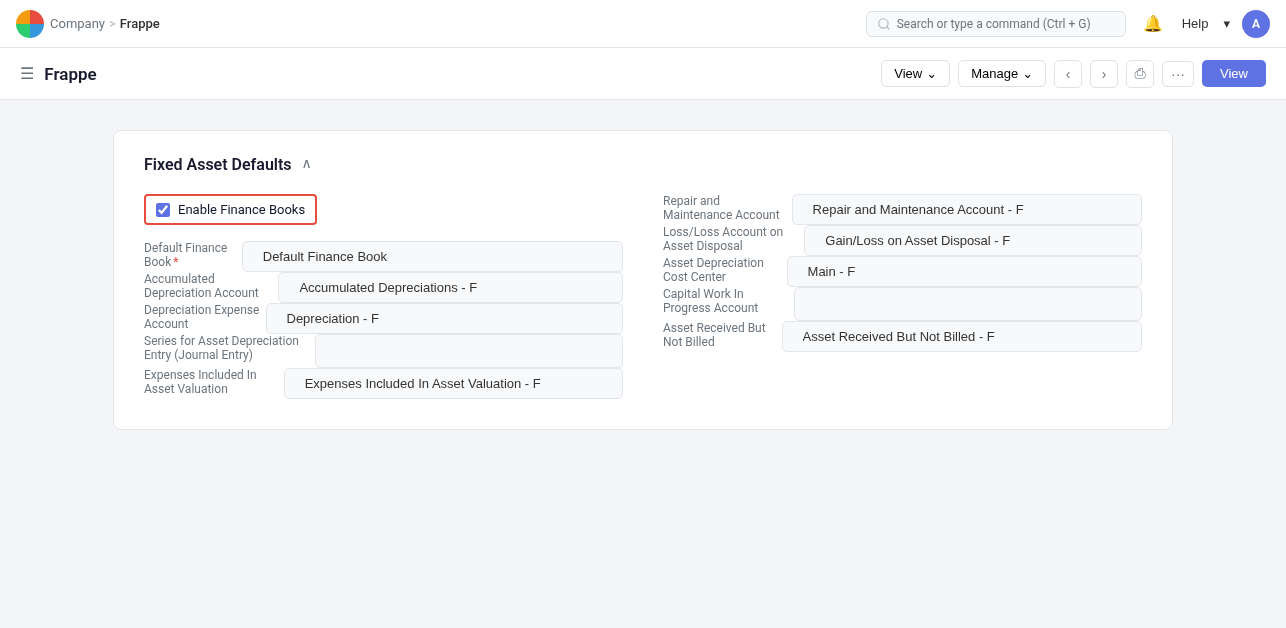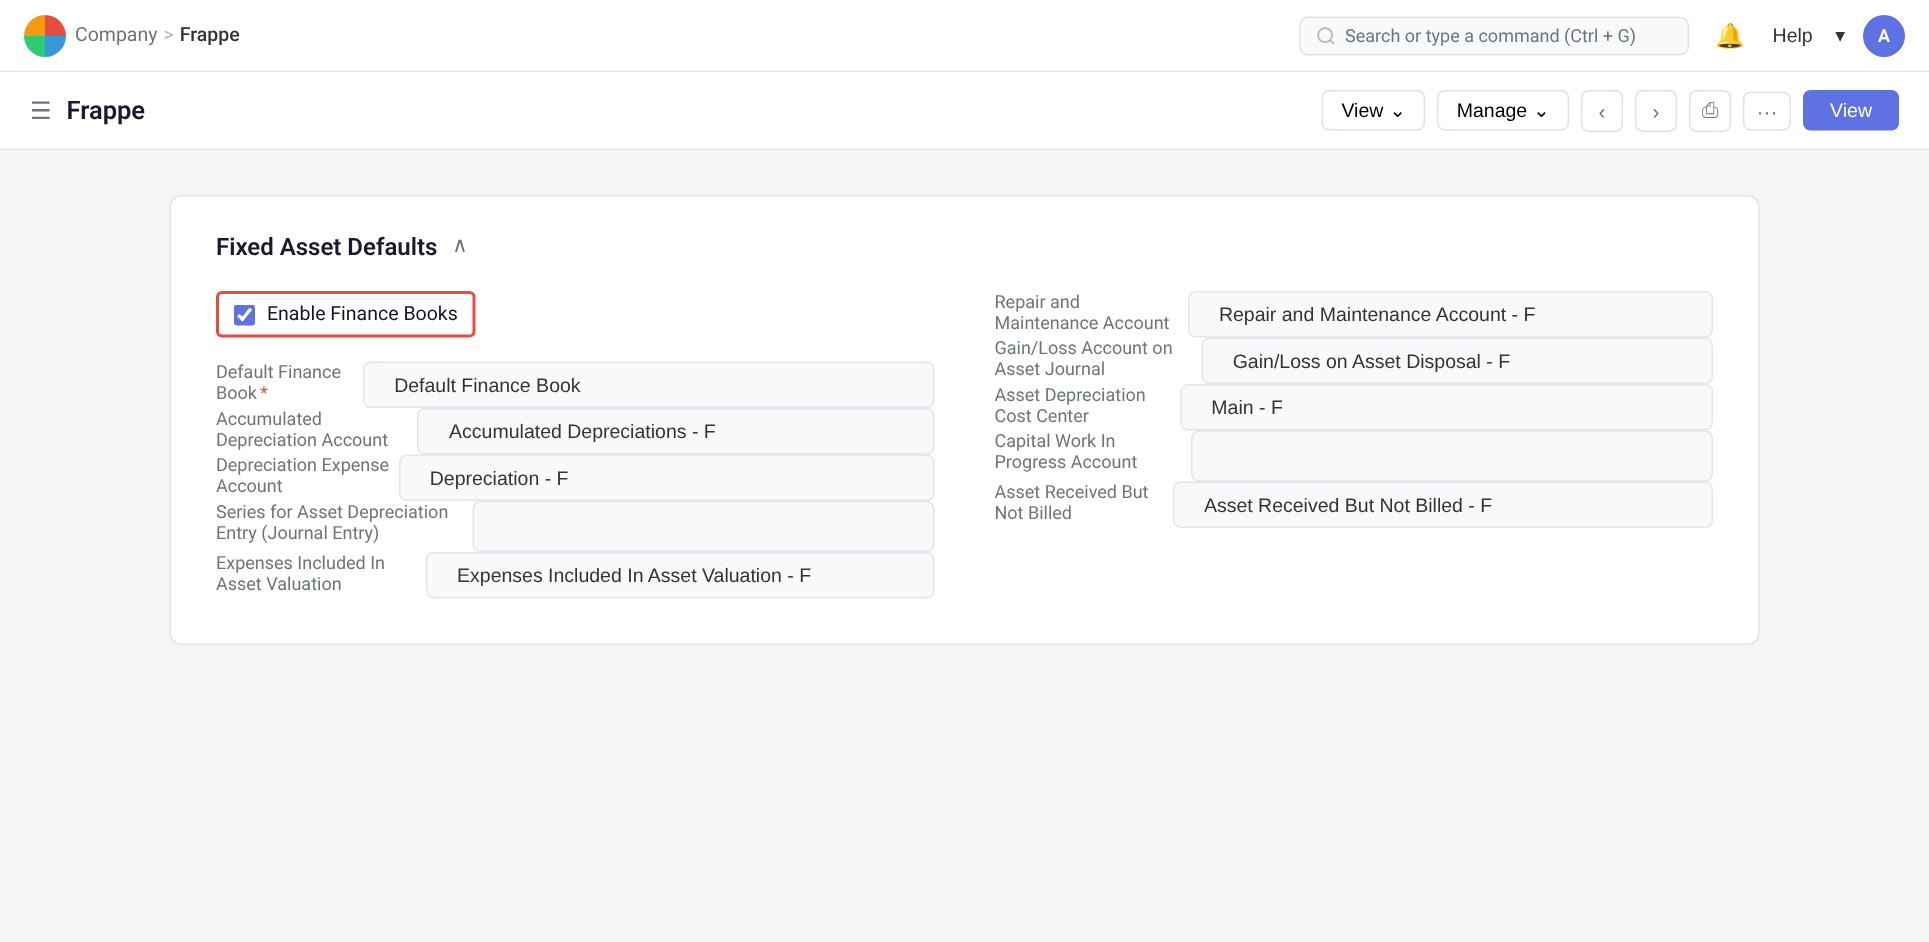--- a/index.html
+++ b/index.html
@@ -206,21 +206,21 @@
           </div>
       </div>
 
       <div class="form-col">
         <div id="right-fields-container">
             <div class="form-group">
               <label class="form-label">Repair and Maintenance Account</label>
               <input type="text" class="form-input" value="Repair and Maintenance Account - F" style="">
             </div>
             <div class="form-group">
-              <label class="form-label">Gain/Loss Account on Asset Journal</label>
+              <label class="form-label">Loss/Loss Account on Asset Disposal</label>
               <input type="text" class="form-input" value="Gain/Loss on Asset Disposal - F" style="">
             </div>
             <div class="form-group">
               <label class="form-label">Asset Depreciation Cost Center</label>
               <input type="text" class="form-input" value="Main - F" style="">
             </div>
             <div class="form-group">
               <label class="form-label">Capital Work In Progress Account</label>
               <div class="form-input-empty"></div>
             </div>

